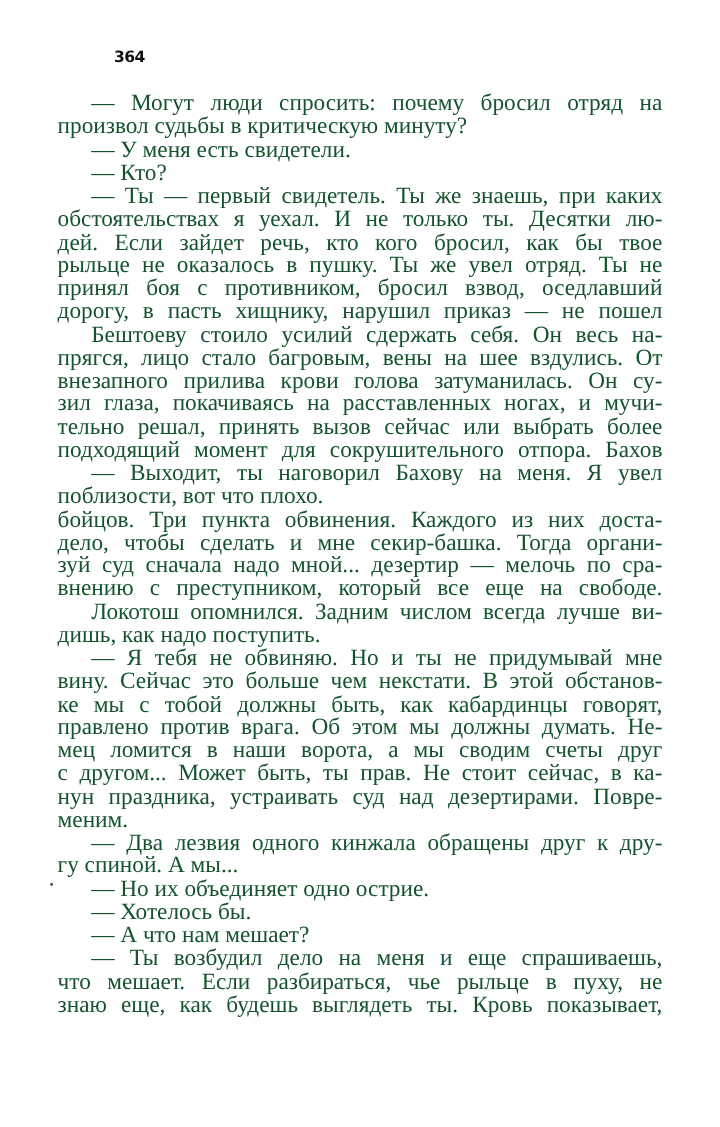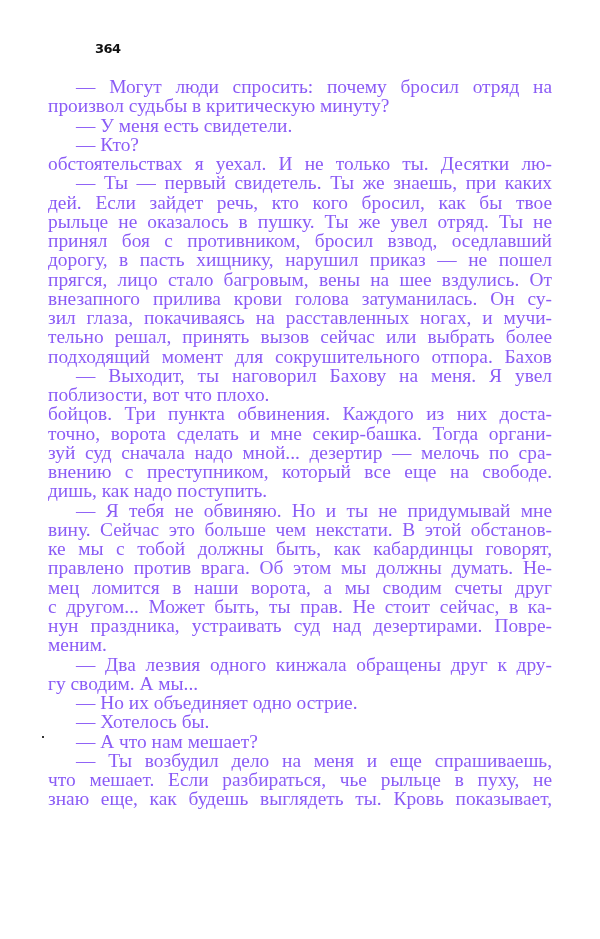--- a/index.html
+++ b/index.html
@@ -5,21 +5,21 @@
   html, body { margin: 0; padding: 0; background: #ffffff; }
   body { width: 600px; height: 939px; position: relative; overflow: hidden; }
   .page-number {
     position: absolute; left: 47px; top: 41px;
     font-family: "DejaVu Sans", sans-serif; font-weight: bold; font-size: 13px;
     color: #111; letter-spacing: -0.5px; margin-left: 48px;
   }
   .text-block {
     position: absolute; left: 48px; top: 77px; width: 504px;
     font-family: "Liberation Serif", serif; font-size: 19.4px; line-height: 19.26px;
-    color: #8b5cf6;
+    color: #14532d;
   }
   .line {
     display: block; height: 19.26px; white-space: nowrap;
     text-align: justify; text-align-last: justify;
   }
   .line.indent { padding-left: 28px; }
   .line.last { text-align-last: left; }
   .stray-mark { position: absolute; left: 42px; top: 736px; width: 2px; height: 2px; background: #333; }
 </style>
 </head>
@@ -27,47 +27,49 @@
 
 <div class="page-number">364</div>
 
 <div class="stray-mark"></div>
 
 <div class="text-block" id="text-block">
     <span class="line indent">— Могут люди спросить: почему бросил отряд на</span>
     <span class="line last">произвол судьбы в критическую минуту?</span>
     <span class="line indent last">— У меня есть свидетели.</span>
     <span class="line indent last">— Кто?</span>
+    <span class="line indent">— Ты — первый свидетель. Ты же знаешь, при каких</span>
     <span class="line">обстоятельствах я уехал. И не только ты. Десятки лю-</span>
-    <span class="line indent">— Ты — первый свидетель. Ты же знаешь, при каких</span>
     <span class="line">дей. Если зайдет речь, кто кого бросил, как бы твое</span>
     <span class="line">рыльце не оказалось в пушку. Ты же увел отряд. Ты не</span>
     <span class="line">принял боя с противником, бросил взвод, оседлавший</span>
     <span class="line">дорогу, в пасть хищнику, нарушил приказ — не пошел</span>
+    <span class="line indent">Бештоеву стоило усилий сдержать себя. Он весь на-</span>
     <span class="line">прягся, лицо стало багровым, вены на шее вздулись. От</span>
     <span class="line">внезапного прилива крови голова затуманилась. Он су-</span>
     <span class="line">зил глаза, покачиваясь на расставленных ногах, и мучи-</span>
     <span class="line">тельно решал, принять вызов сейчас или выбрать более</span>
     <span class="line">подходящий момент для сокрушительного отпора. Бахов</span>
     <span class="line indent">— Выходит, ты наговорил Бахову на меня. Я увел</span>
     <span class="line last">поблизости, вот что плохо.</span>
     <span class="line">бойцов. Три пункта обвинения. Каждого из них доста-</span>
-    <span class="line">точно, ворота сделать и мне секир-башка. Тогда органи-</span>
+    <span class="line">дело, чтобы сделать и мне секир-башка. Тогда органи-</span>
     <span class="line">зуй суд сначала надо мной... дезертир — мелочь по сра-</span>
     <span class="line">внению с преступником, который все еще на свободе.</span>
+    <span class="line indent">Локотош опомнился. Задним числом всегда лучше ви-</span>
     <span class="line last">дишь, как надо поступить.</span>
     <span class="line indent">— Я тебя не обвиняю. Но и ты не придумывай мне</span>
     <span class="line">вину. Сейчас это больше чем некстати. В этой обстанов-</span>
     <span class="line">ке мы с тобой должны быть, как кабардинцы говорят,</span>
     <span class="line">правлено против врага. Об этом мы должны думать. Не-</span>
     <span class="line">мец ломится в наши ворота, а мы сводим счеты друг</span>
     <span class="line">с другом... Может быть, ты прав. Не стоит сейчас, в ка-</span>
     <span class="line">нун праздника, устраивать суд над дезертирами. Повре-</span>
     <span class="line last">меним.</span>
     <span class="line indent">— Два лезвия одного кинжала обращены друг к дру-</span>
-    <span class="line last">гу сводим. А мы...</span>
+    <span class="line last">гу спиной. А мы...</span>
     <span class="line indent last">— Но их объединяет одно острие.</span>
     <span class="line indent last">— Хотелось бы.</span>
     <span class="line indent last">— А что нам мешает?</span>
     <span class="line indent">— Ты возбудил дело на меня и еще спрашиваешь,</span>
     <span class="line">что мешает. Если разбираться, чье рыльце в пуху, не</span>
     <span class="line">знаю еще, как будешь выглядеть ты. Кровь показывает,</span>
   </div>
 
 </body></html>

